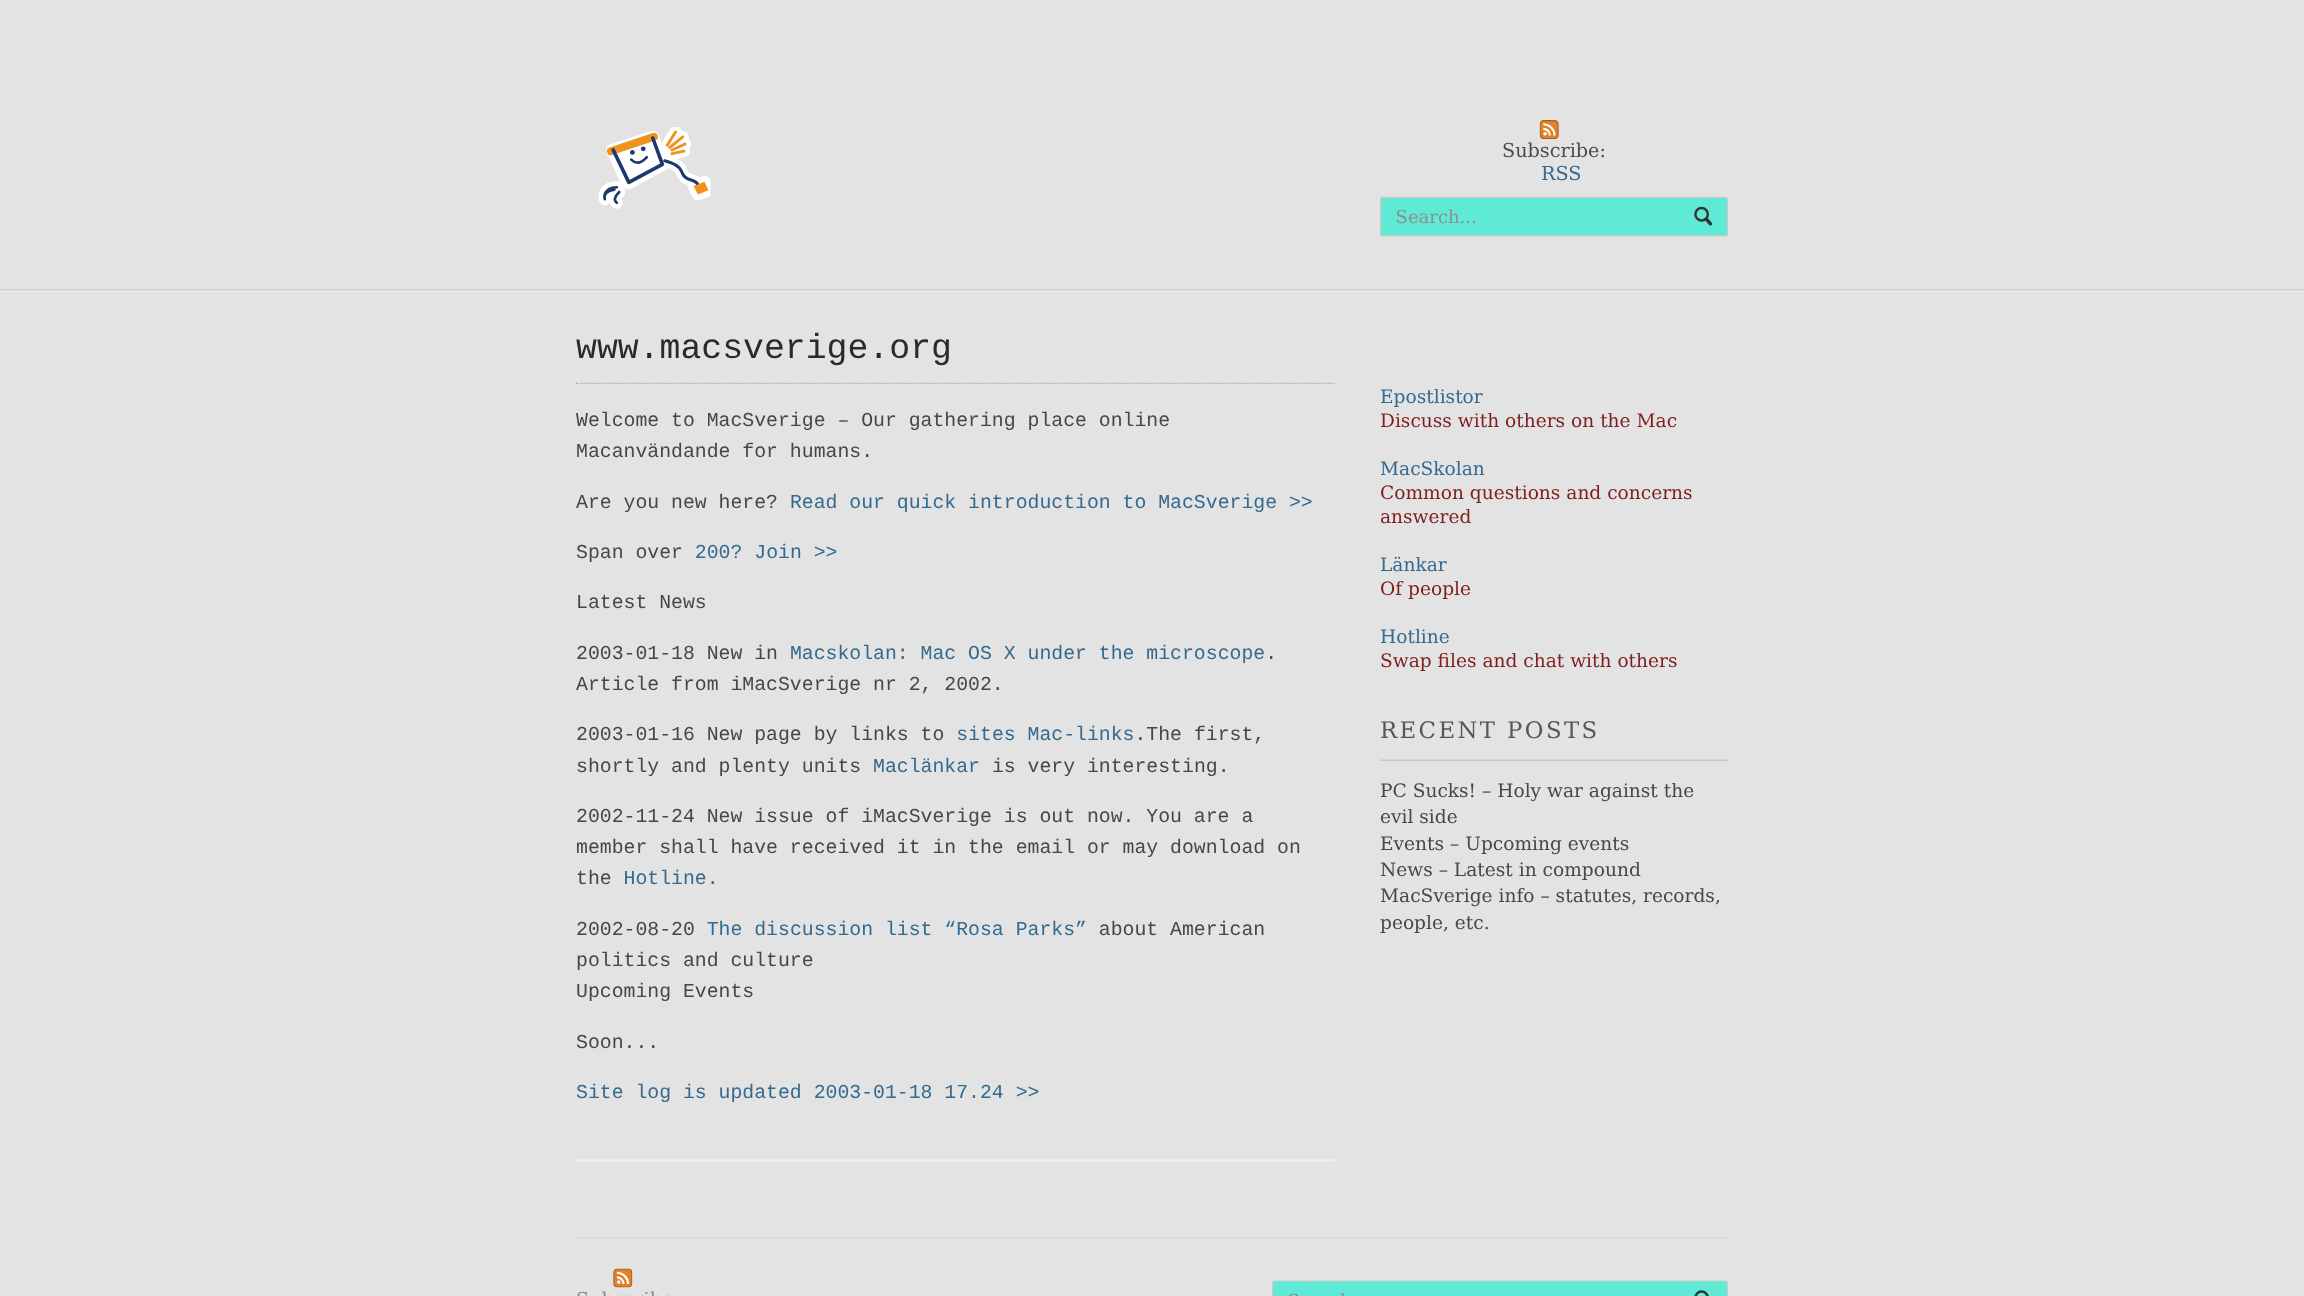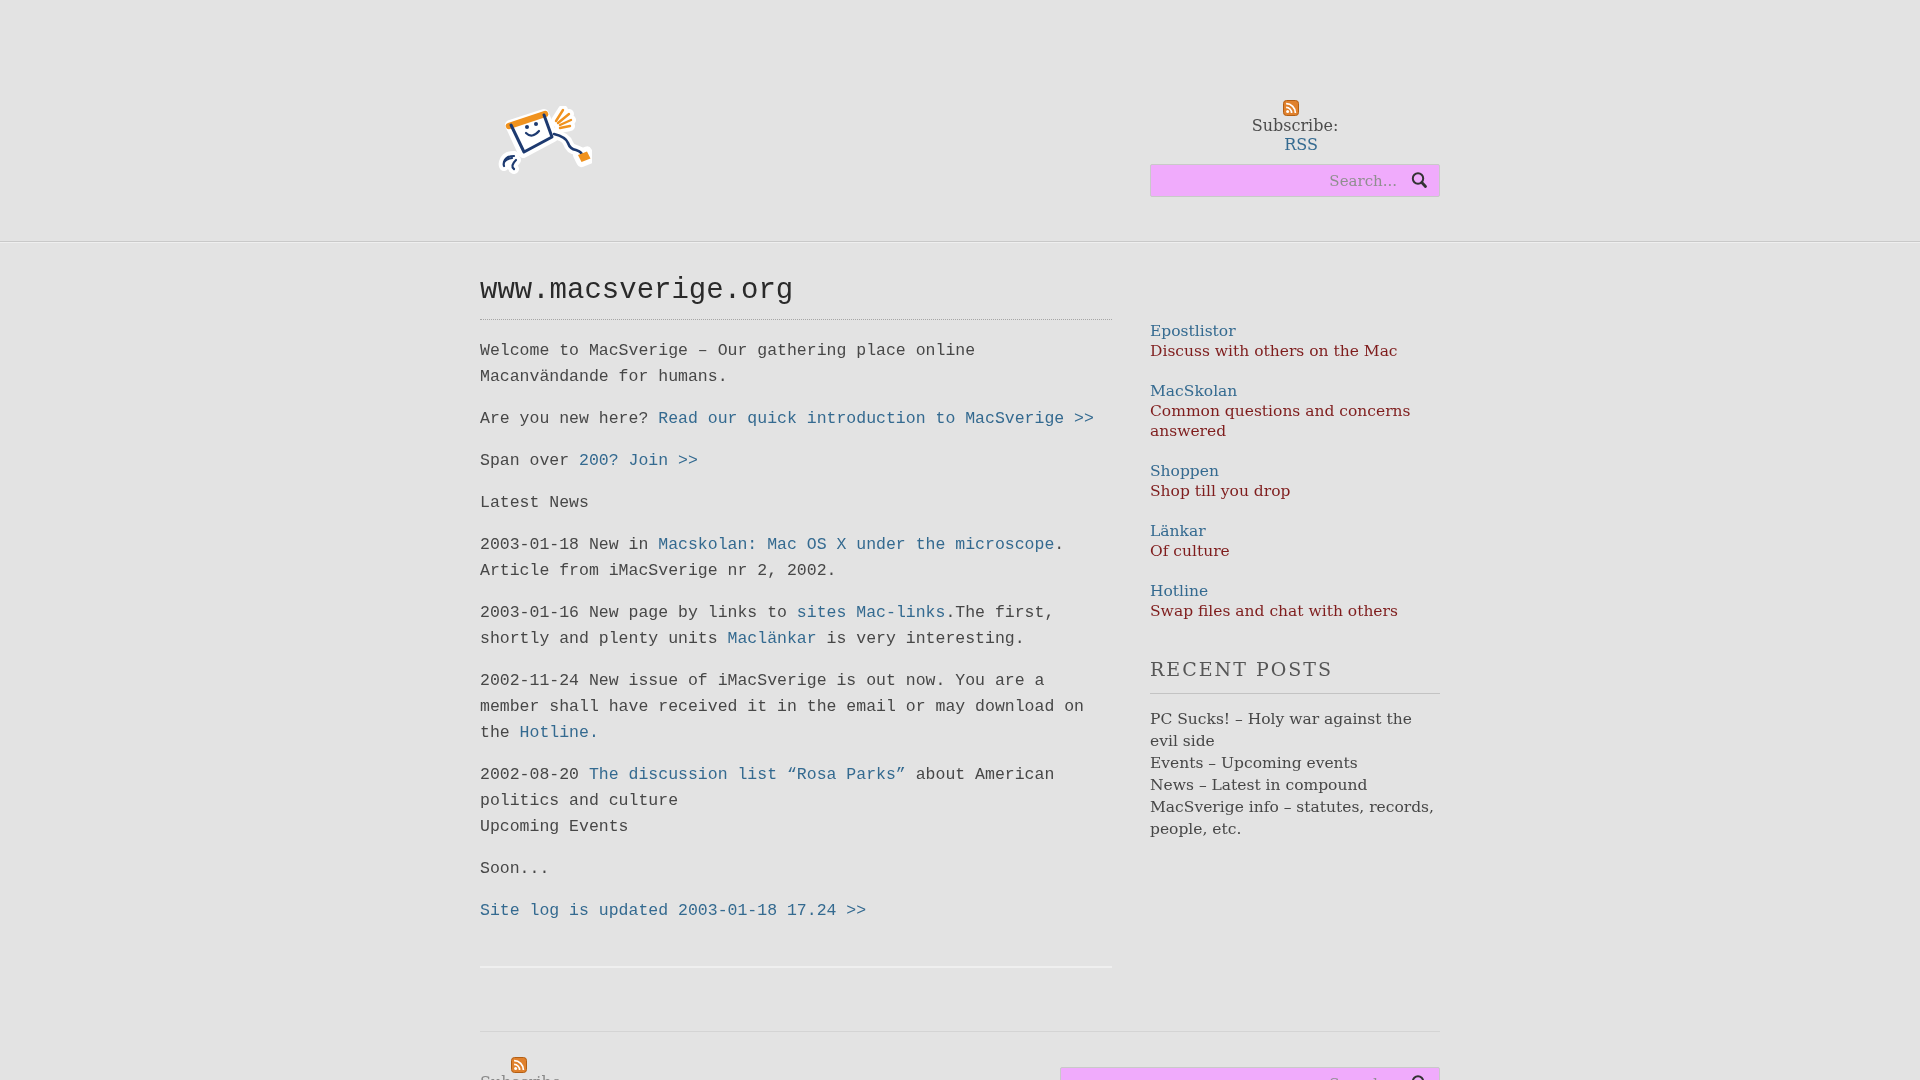--- a/index.html
+++ b/index.html
@@ -21,28 +21,27 @@
   .logo-link { display: block; margin-top: 6px; }
   .header-right { width: 290px; }
   .subscribe-row { display: flex; align-items: center; font-size: 16px; color: #4c4c4c; flex-direction: column; }
   .subscribe-row .rss-icon { margin-right: 9px; display: inline-flex; }
   .subscribe-row .rss-link { margin-left: 12px; color: #346a90; }
   .header .subscribe-row { margin-bottom: 10px; }
 
   .search-box { position: relative; height: 33px; width: 100%; }
   .search-box input {
     width: 100%; height: 100%;
-    background: #f0abfc;
+    background: #5eead4;
     border: 1px solid #c9c9c9;
     border-radius: 2px;
     padding: 0 42px 0 12px;
     font-family: "DejaVu Serif", "Liberation Serif", serif;
     font-size: 15px; color: #666;
     outline: none;
-    text-align: right;
   }
   .search-box input::placeholder { color: #8f8f8f; opacity: 1; }
   .search-btn {
     position: absolute; right: 4px; top: 0; bottom: 0;
     width: 34px; border: 0; background: transparent; cursor: pointer;
     display: flex; align-items: center; justify-content: center; padding: 0;
   }
 
   
   .main { display: flex; padding-top: 32px; }
@@ -178,28 +177,24 @@
         <div class="sb-item">
           <a href="#" class="link">Epostlistor</a>
           <div class="desc">Discuss with others on the Mac</div>
         </div>
 
         <div class="sb-item">
           <a href="#" class="link">MacSkolan</a>
           <div class="desc">Common questions and concerns answered</div>
         </div>
 
-        <div class="sb-item">
-          <a href="#" class="link">Shoppen</a>
-          <div class="desc">Shop till you drop</div>
-        </div>
 
         <div class="sb-item">
           <a href="#" class="link">Länkar</a>
-          <div class="desc">Of culture</div>
+          <div class="desc">Of people</div>
         </div>
 
         <div class="sb-item">
           <a href="#" class="link">Hotline</a>
           <div class="desc">Swap files and chat with others</div>
         </div>
       </div>
 
     <h2 class="recent-heading">RECENT POSTS</h2>
     <ul class="recent-list">

